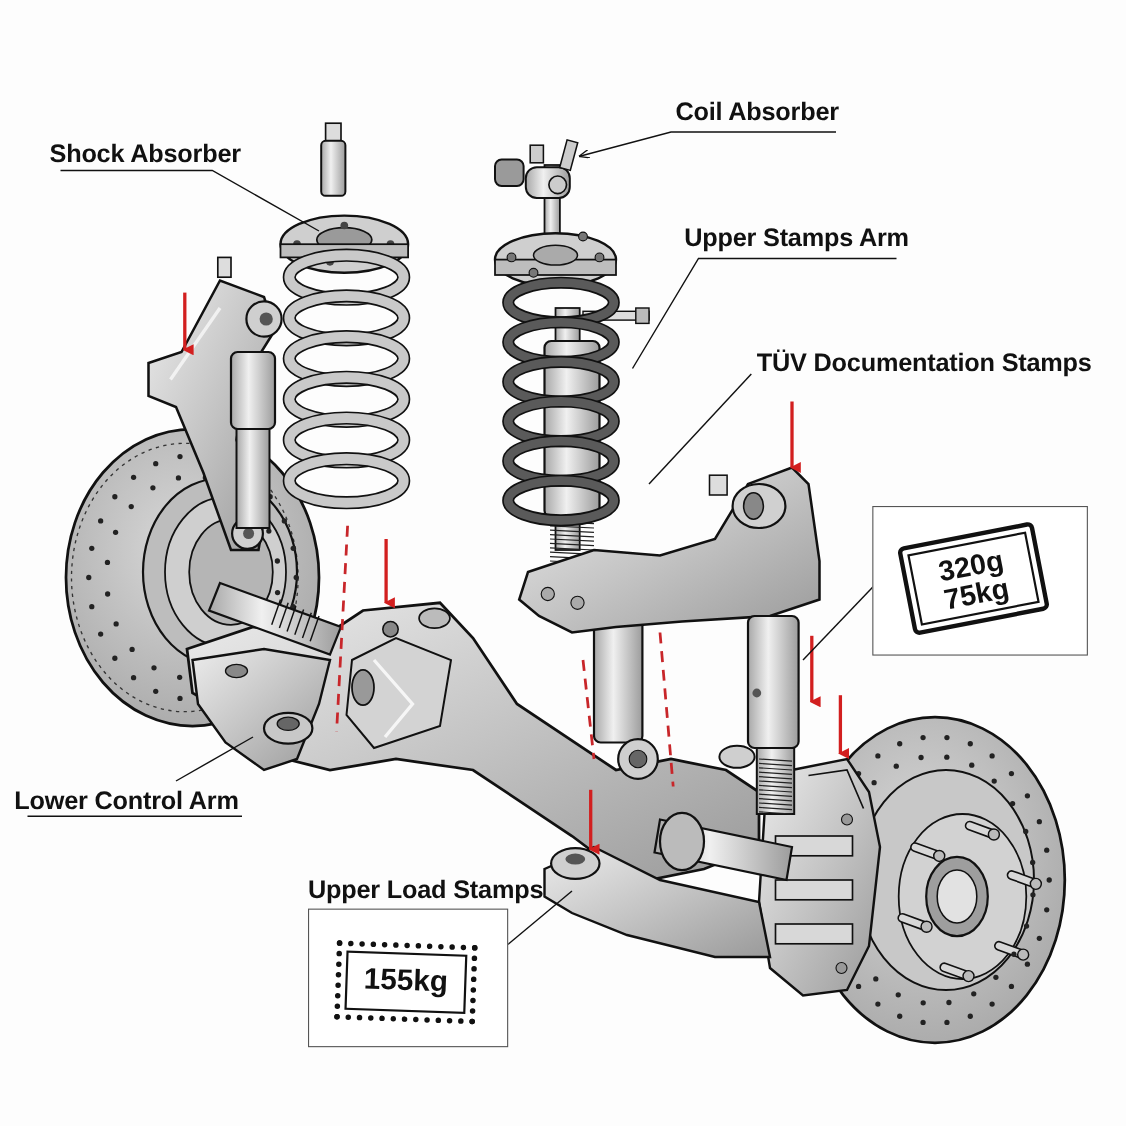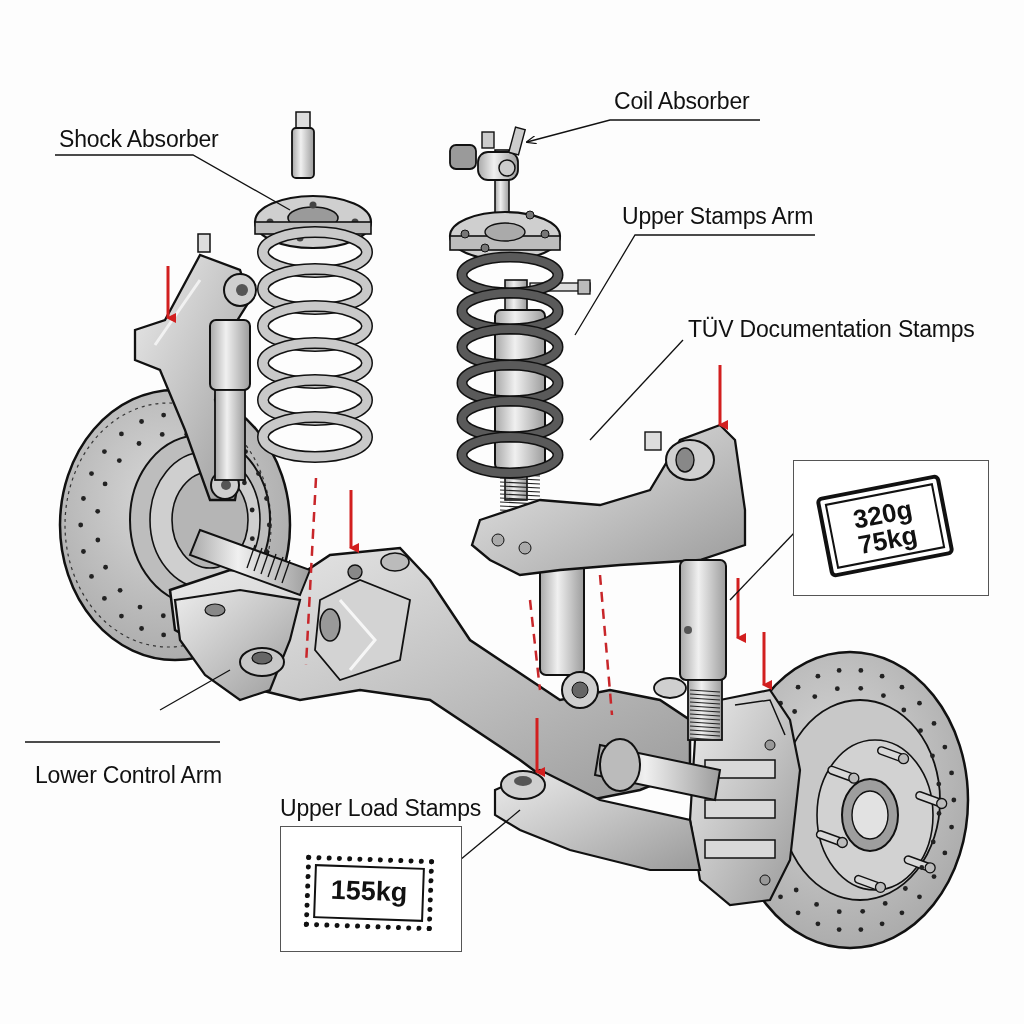--- a/index.html
+++ b/index.html
@@ -1,20 +1,20 @@
 <!DOCTYPE html>
 <html><head>
 <meta charset="utf-8">
 <style>
   html, body { margin: 0; padding: 0; background: #fdfdfd; }
   body { width: 1024px; height: 1024px; position: relative; overflow: hidden;
          font-family: "Liberation Sans", sans-serif; }
   #stage { position: absolute; left: 0; top: 0; width: 1024px; height: 1024px; }
   .label { position: absolute; font-family: "Liberation Sans", sans-serif; font-size: 23px;
-           color: #111; white-space: nowrap; letter-spacing: -0.2px; }
+           color: #111; white-space: nowrap; letter-spacing: -0.2px; font-weight: bold; }
   .callout-box { position: absolute; border: 1.5px solid #555; background: #fff; }
   .stamp-text { position: absolute; font-family: "Liberation Sans", sans-serif; font-weight: bold;
                 color: #111; text-align: center; line-height: 1.0; }
 </style>
 </head>
 <body>
 
 <svg id="stage" viewBox="0 0 1024 1024" xmlns="http://www.w3.org/2000/svg">
   <defs>
     <linearGradient id="metal" x1="0" y1="0" x2="1" y2="1">
@@ -376,25 +376,25 @@
     <polyline points="760,120 610,120 527,142" marker-end="url(#blackhead)"></polyline>
     <polyline points="815,235 635,235 575,335"></polyline>
     <polyline points="683,340 590,440"></polyline>
     <polyline points="795,532 730,600"></polyline>
     <polyline points="160,710 230,670"></polyline>
     <polyline points="460,860 520,810"></polyline>
     <line x1="25" y1="742" x2="220" y2="742"></line>
   </g>
 </svg>
 
-<div class="label" style="left:59px; top:126px;">Shock Absorber</div>
+<div class="label" style="left:45px; top:126px;">Shock Absorber</div>
 <div class="label" style="left:614px; top:88px;">Coil Absorber</div>
 <div class="label" style="left:622px; top:203px;">Upper Stamps Arm</div>
 <div class="label" style="left:688px; top:316px;">TÜV Documentation Stamps</div>
-<div class="label" style="left:35px; top:714px;margin-top:48px;">Lower Control Arm</div>
+<div class="label" style="left:13px; top:714px;">Lower Control Arm</div>
 <div class="label" style="left:280px; top:795px;">Upper Load Stamps</div>
 
 <div class="callout-box" style="left:793px; top:460px; width:194px; height:134px;">
   <div style="position:absolute; left:28px; top:24px; width:118px; height:74px; border:4px solid #111; border-radius:6px; transform:rotate(-11deg); background:#fff;">
     <div style="position:absolute; left:4px; top:4px; right:4px; bottom:4px; border:2px solid #111;"></div>
     <div class="stamp-text" style="left:0; right:0; top:12px; font-size:26px;">320g</div>
     <div class="stamp-text" style="left:0; right:0; top:38px; font-size:26px;">75kg</div>
   </div>
 </div>
 

